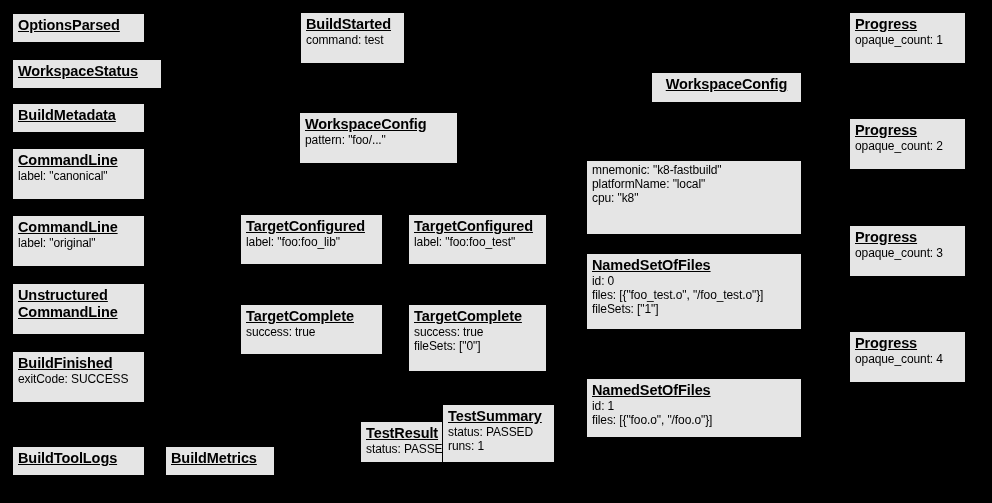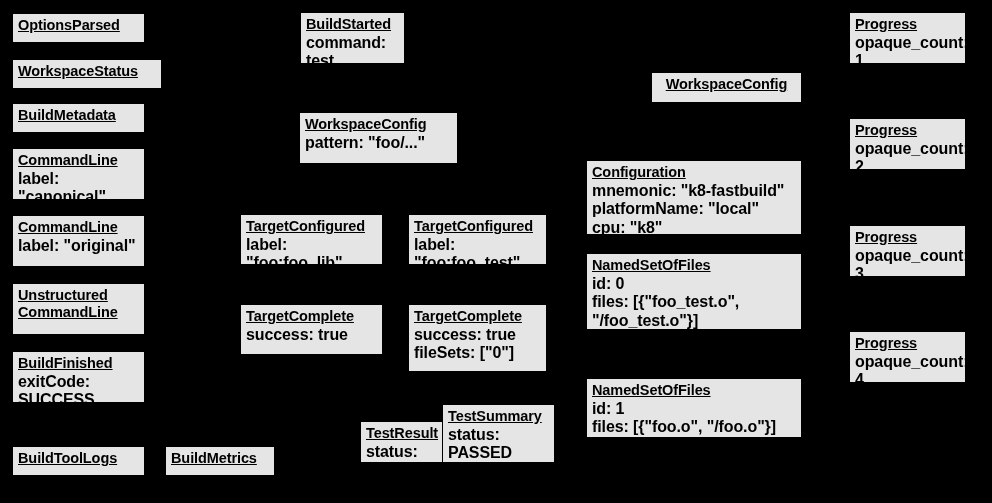--- a/index.html
+++ b/index.html
@@ -35,22 +35,22 @@
     display: block;
     font-weight: bold;
     font-size: 14.5px;
     text-decoration: underline;
     white-space: pre-line;
     letter-spacing: -0.1px;
     margin-bottom: 1px;
   }
   .node-fields {
     display: block;
-    font-weight: bold;
-    font-size: 16px;
+    font-weight: normal;
+    font-size: 12px;
     white-space: pre-line;
     letter-spacing: -0.1px;
   }
   .node-fields:empty {
     display: none;
   }
 </style>
 </head>
 <body>
 
@@ -117,21 +117,20 @@
     </div>
     <div class="node" style="left: 442px; top: 404px; width: 113px; height: 59px;">
       <span class="node-title">TestSummary</span>
       <span class="node-fields">status: PASSED
 runs: 1</span>
     </div>
     <div class="node" style="left: 651px; top: 72px; width: 151px; height: 31px; text-align: center;">
       <span class="node-title">WorkspaceConfig</span>
     </div>
     <div class="node" style="left: 586px; top: 160px; width: 216px; height: 75px;">
-      <span class="node-title">Configuration</span>
       <span class="node-fields">mnemonic: "k8-fastbuild"
 platformName: "local"
 cpu: "k8"</span>
     </div>
     <div class="node" style="left: 586px; top: 253px; width: 216px; height: 77px;">
       <span class="node-title">NamedSetOfFiles</span>
       <span class="node-fields">id: 0
 files: [{"foo_test.o", "/foo_test.o"}]
 fileSets: ["1"]</span>
     </div>

